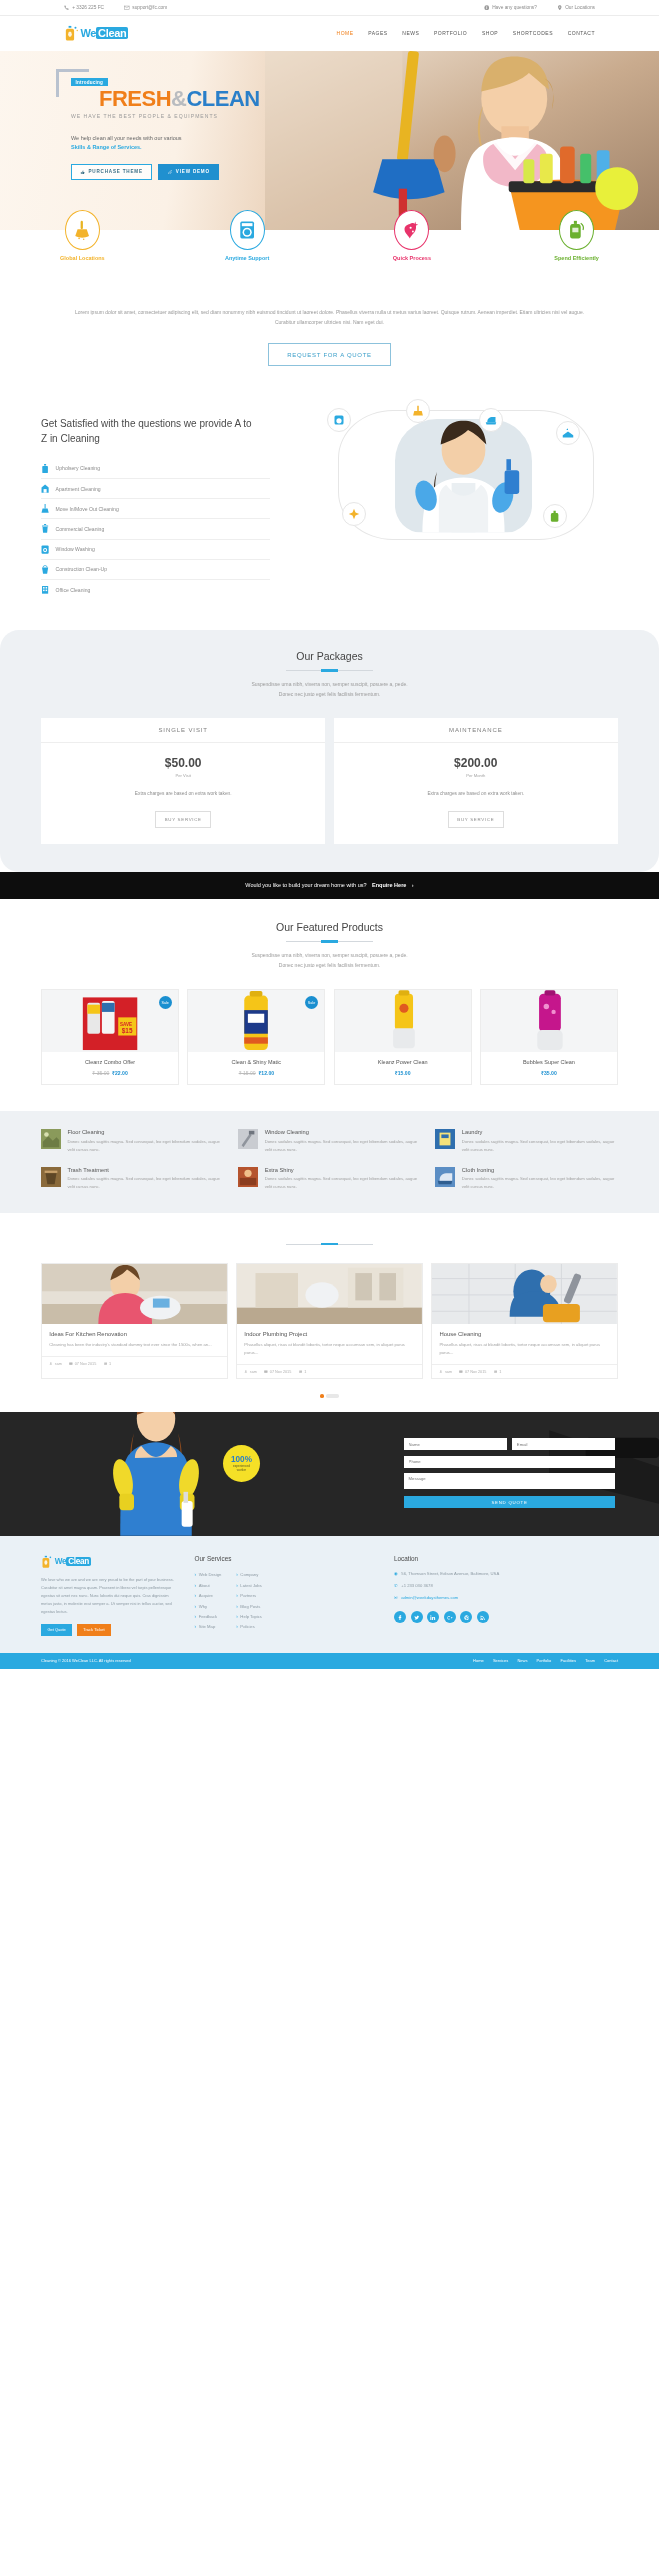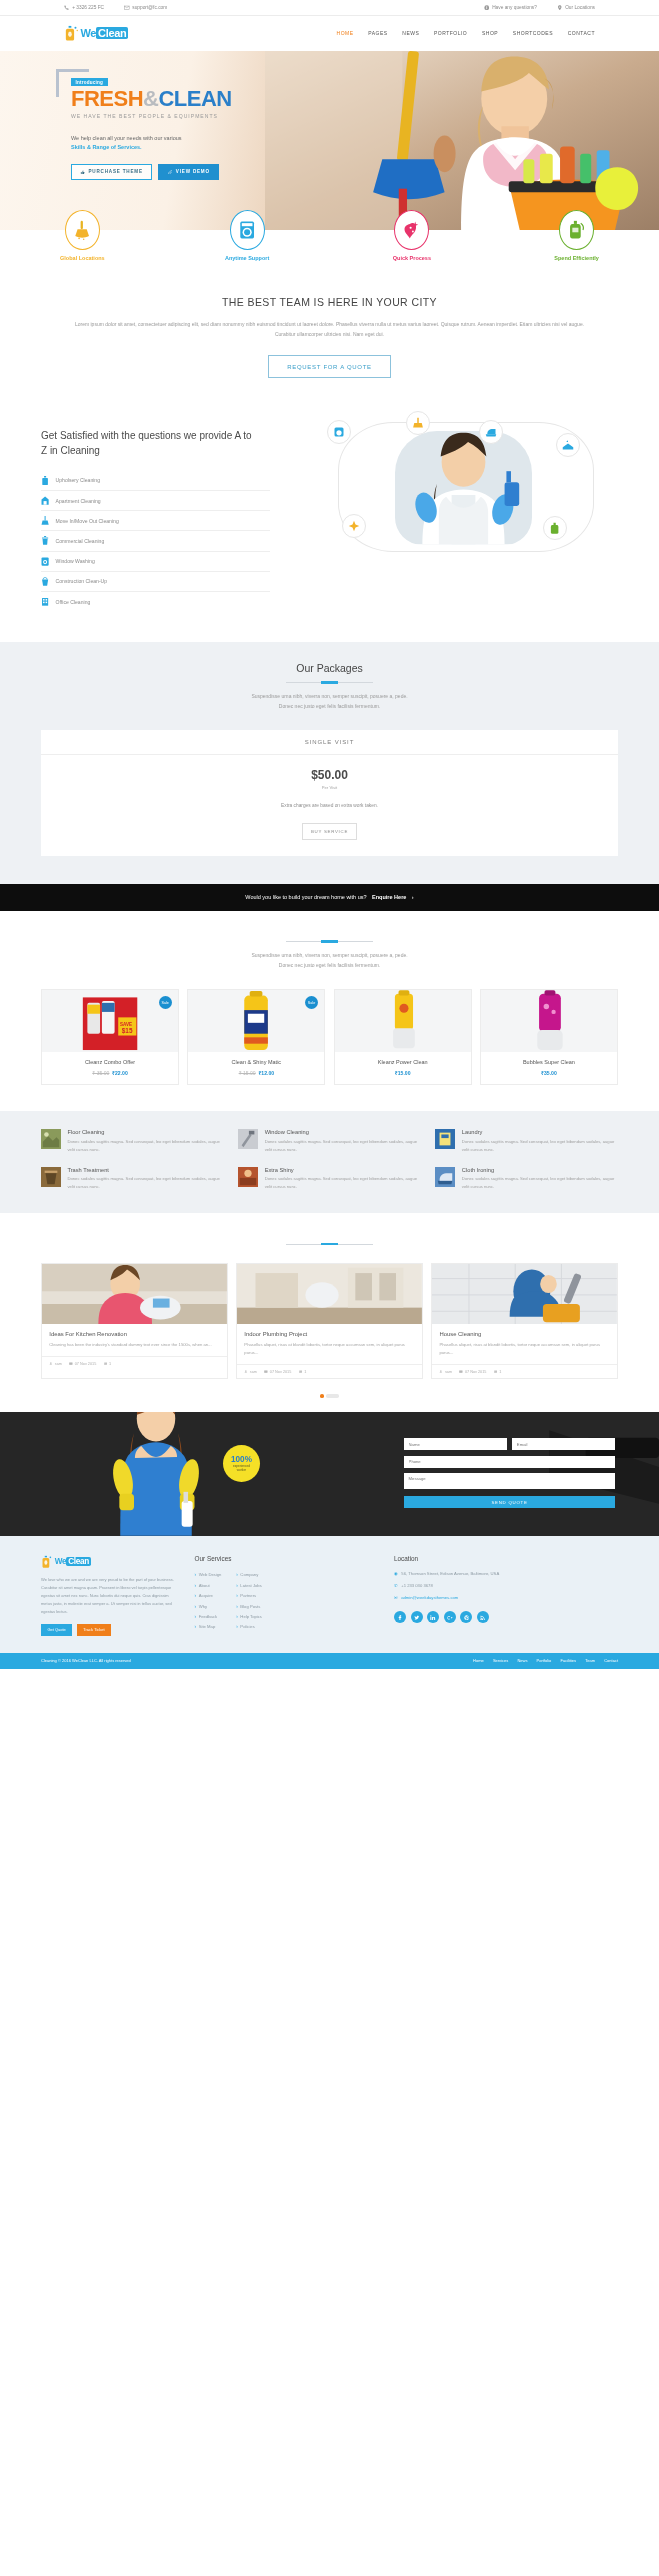--- a/index.html
+++ b/index.html
@@ -32,21 +32,21 @@
   
   .hero { height:179px; position:relative; overflow:hidden;
     background:linear-gradient(100deg,#fdf6ee 0%,#fbf1e6 28%,#e8cdb3 48%,#cbb49f 62%,#ae9079 78%,#c3a890 100%); }
   .hero-photo { position:absolute; right:0; top:0; width:394px; height:179px; }
   .hero-inner { position:absolute; left:71px; top:26px; width:229px; z-index:5; }
   .corner { position:absolute; left:-14.7px; top:-7.3px; width:33px; height:27.5px;
             border-left:3.7px solid #b9c2cf; border-top:3.7px solid #b9c2cf; }
   .introducing { display:inline-block; background:#2aa9e0; color:#fff; font-size:4.6px;
                  padding:1.4px 4.6px; font-weight:bold; letter-spacing:0.2px; }
   .hero-h1 { font-size:22px; font-weight:bold; letter-spacing:-0.5px; margin-top:1.8px; line-height:1; }
-  .hero-h1 .f { color:#f07f1a; }
+  .hero-h1 .f { color:#f07f1a;margin-left:28px; }
   .hero-h1 .amp { color:#b9bcc0; }
   .hero-h1 .c { color:#2a7fc9; }
   .hero-sub { font-size:5.1px; color:#9a9a9a; letter-spacing:1px; margin-top:3.7px; }
   .hero-p { font-size:5.5px; color:#666; margin-top:14.7px; line-height:1.6; width:169px; }
   .hero-p b { color:#2aa9e0; }
   .hero-btns { margin-top:12px; display:flex; gap:6.4px; }
   .btn-ghost { border:0.9px solid #2aa9e0; color:#3a6f86; background:rgba(255,255,255,.8);
                font-size:4.6px; font-weight:bold; letter-spacing:0.8px; padding:4.6px 8.2px;
                display:flex; align-items:center; gap:3.7px; cursor:pointer; }
   .btn-solid { background:#2090cf; color:#fff; font-size:4.6px; font-weight:bold; letter-spacing:0.8px;
@@ -78,21 +78,21 @@
   .svc-ico svg { width:8.2px; height:9.2px; display:block; }
   .svc-right { flex:1; position:relative; height:147px; }
   .blob { position:absolute; left:13px; top:7.3px; width:256px; height:130px;
           background:#fff; border:0.9px solid #e6e6e6; border-radius:55px/48px; }
   .blob-photo { position:absolute; left:70px; top:16.5px; width:137px; height:114px;
                 border-radius:42px 42px 27.5px 27.5px; overflow:hidden; }
   .bub { position:absolute; width:24px; height:24px; background:#fff; border:0.9px solid #e6e6e6;
          border-radius:50%; display:flex; align-items:center; justify-content:center; }
 
   
-  .packages { background:#eef1f4; padding:20px 0 27.5px; text-align:center; }
+  .packages { background:#eef1f4; padding:20px 0 27.5px; text-align:center;border-radius:19px; }
   .sec-title { font-size:10.5px; color:#444; font-weight:normal; }
   .divider { width:87px; height:0.9px; background:#d3d8dd; margin:8.2px auto 0; position:relative; }
   .divider i { position:absolute; left:35px; top:-0.9px; width:16.5px; height:2.3px; background:#2aa9e0; }
   .sec-sub { font-size:5px; color:#9a9a9a; line-height:2; margin-top:8.2px; }
   .pkg-row { display:flex; gap:8.2px; margin-top:18.3px; padding:0 41px; }
   .pkg { flex:1; background:#fff; }
   .pkg-head { font-size:6px; letter-spacing:0.9px; color:#7d7d7d; padding:9.2px 0;
               border-bottom:0.9px solid #eee; }
   .pkg.featured { box-shadow:0 0.9px 5.5px rgba(0,0,0,.12); }
   .pkg.featured .pkg-head { background:#1a8fd0; color:#fff; border-bottom:none; }
@@ -375,21 +375,20 @@
             <rect x="7" y="10" width="8" height="6" fill="#fff" opacity=".8"></rect>
             <path d="M18 4c3 2 4 6 3 9" stroke="#6ab02e" stroke-width="1.6" fill="none"></path>
           </svg>
         </div>
         <div class="feat-label" style="color:#6ab02e">Spend Efficiently</div>
       </div>
     </div>
   </div>
 
   <div class="team">
-    <h2>THE BEST TEAM IS HERE IN YOUR CITY</h2>
     <p>Lorem ipsum dolor sit amet, consectetuer adipiscing elit, sed diam nonummy nibh euismod tincidunt ut laoreet dolore. Phasellus viverra nulla ut metus varius laoreet. Quisque rutrum. Aenean imperdiet. Etiam ultricies nisi vel augue. Curabitur ullamcorper ultricies nisi. Nam eget dui.</p>
     <div class="quote-btn">REQUEST FOR A QUOTE</div>
   </div>
 
   <div class="services">
     <div class="svc-left">
       <h3>Get Satisfied with the questions we provide A to Z in Cleaning</h3>
       <div class="svc-list">
         <div class="svc-item">
           <span class="svc-ico">
@@ -525,30 +524,38 @@
       <span>Donec nec justo eget felis facilisis fermentum.</span>
     </div>
     <div class="pkg-row">
       <div class="pkg">
         <div class="pkg-head">SINGLE VISIT</div>
         <div class="pkg-price">$50.00</div>
         <div class="pkg-unit">Per Visit</div>
         <div class="pkg-desc">Extra charges are based on extra work taken.</div>
         <div class="pkg-btn">BUY SERVICE</div>
       </div>
+      <div class="pkg">
+        <div class="pkg-head">MAINTENANCE</div>
+        <div class="pkg-price">$200.00</div>
+        <div class="pkg-unit">Per Month</div>
+        <div class="pkg-desc">Extra charges are based on extra work taken.</div>
+        <div class="pkg-btn">BUY SERVICE</div>
+      </div>
     </div>
   </div>
 
   <div class="cta">
     <span>Would you like to build your dream home with us?</span>
     <b>Enquire Here</b>
     <span class="arrow">›</span>
   </div>
 
   <div class="products">
+    <div class="sec-title">Our Featured Products</div>
     <div class="divider">
         <i></i>
       </div>
     <div class="sec-sub">
       <span>Suspendisse urna nibh, viverra non, semper suscipit, posuere a, pede.</span><br>
       <span>Donec nec justo eget felis facilisis fermentum.</span>
     </div>
     <div class="prod-row">
       <div class="prod">
         <div class="prod-img">

